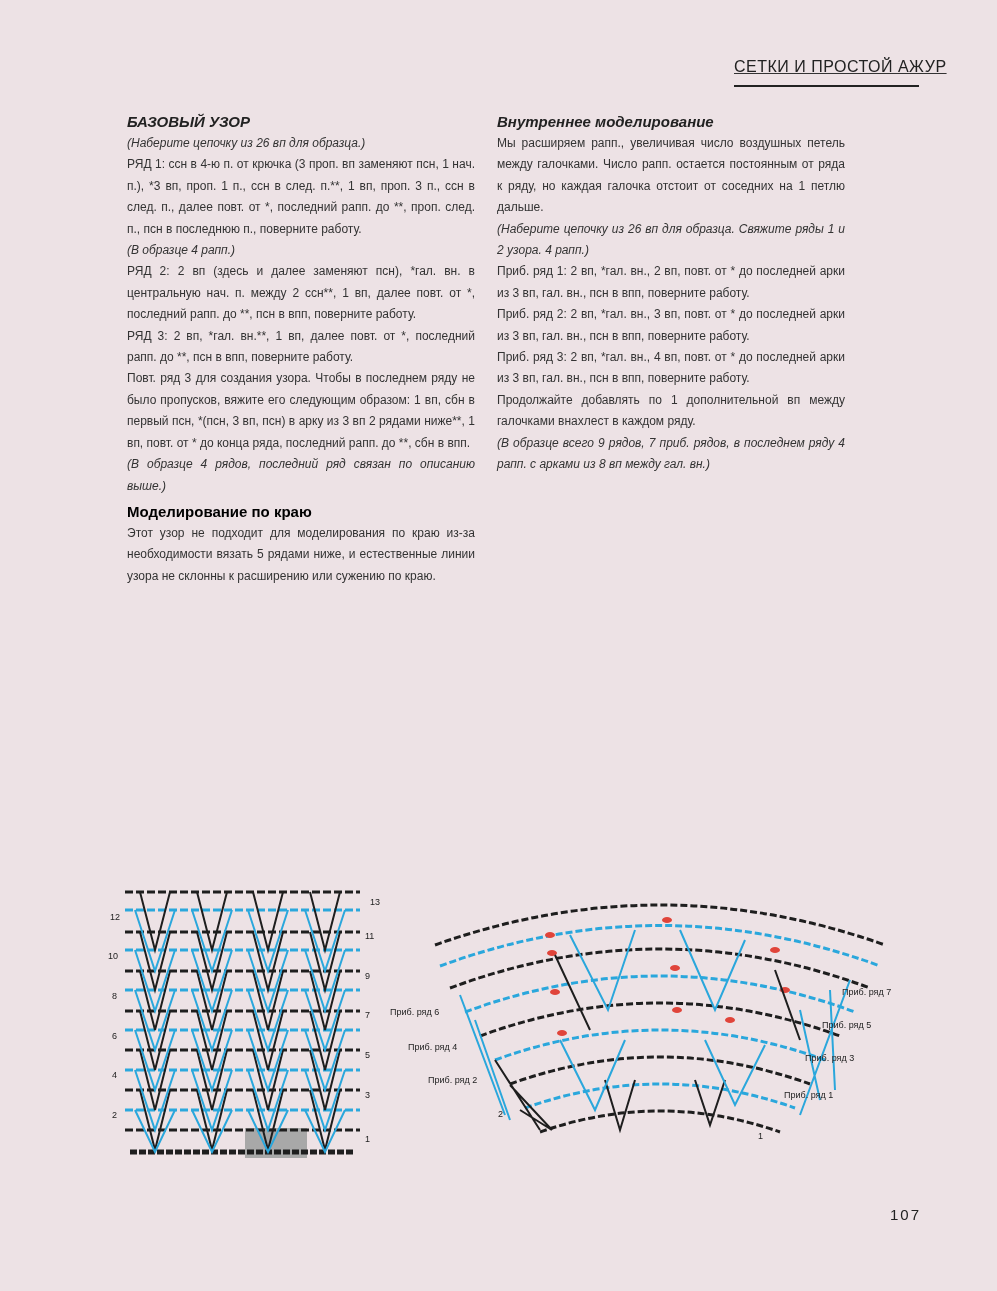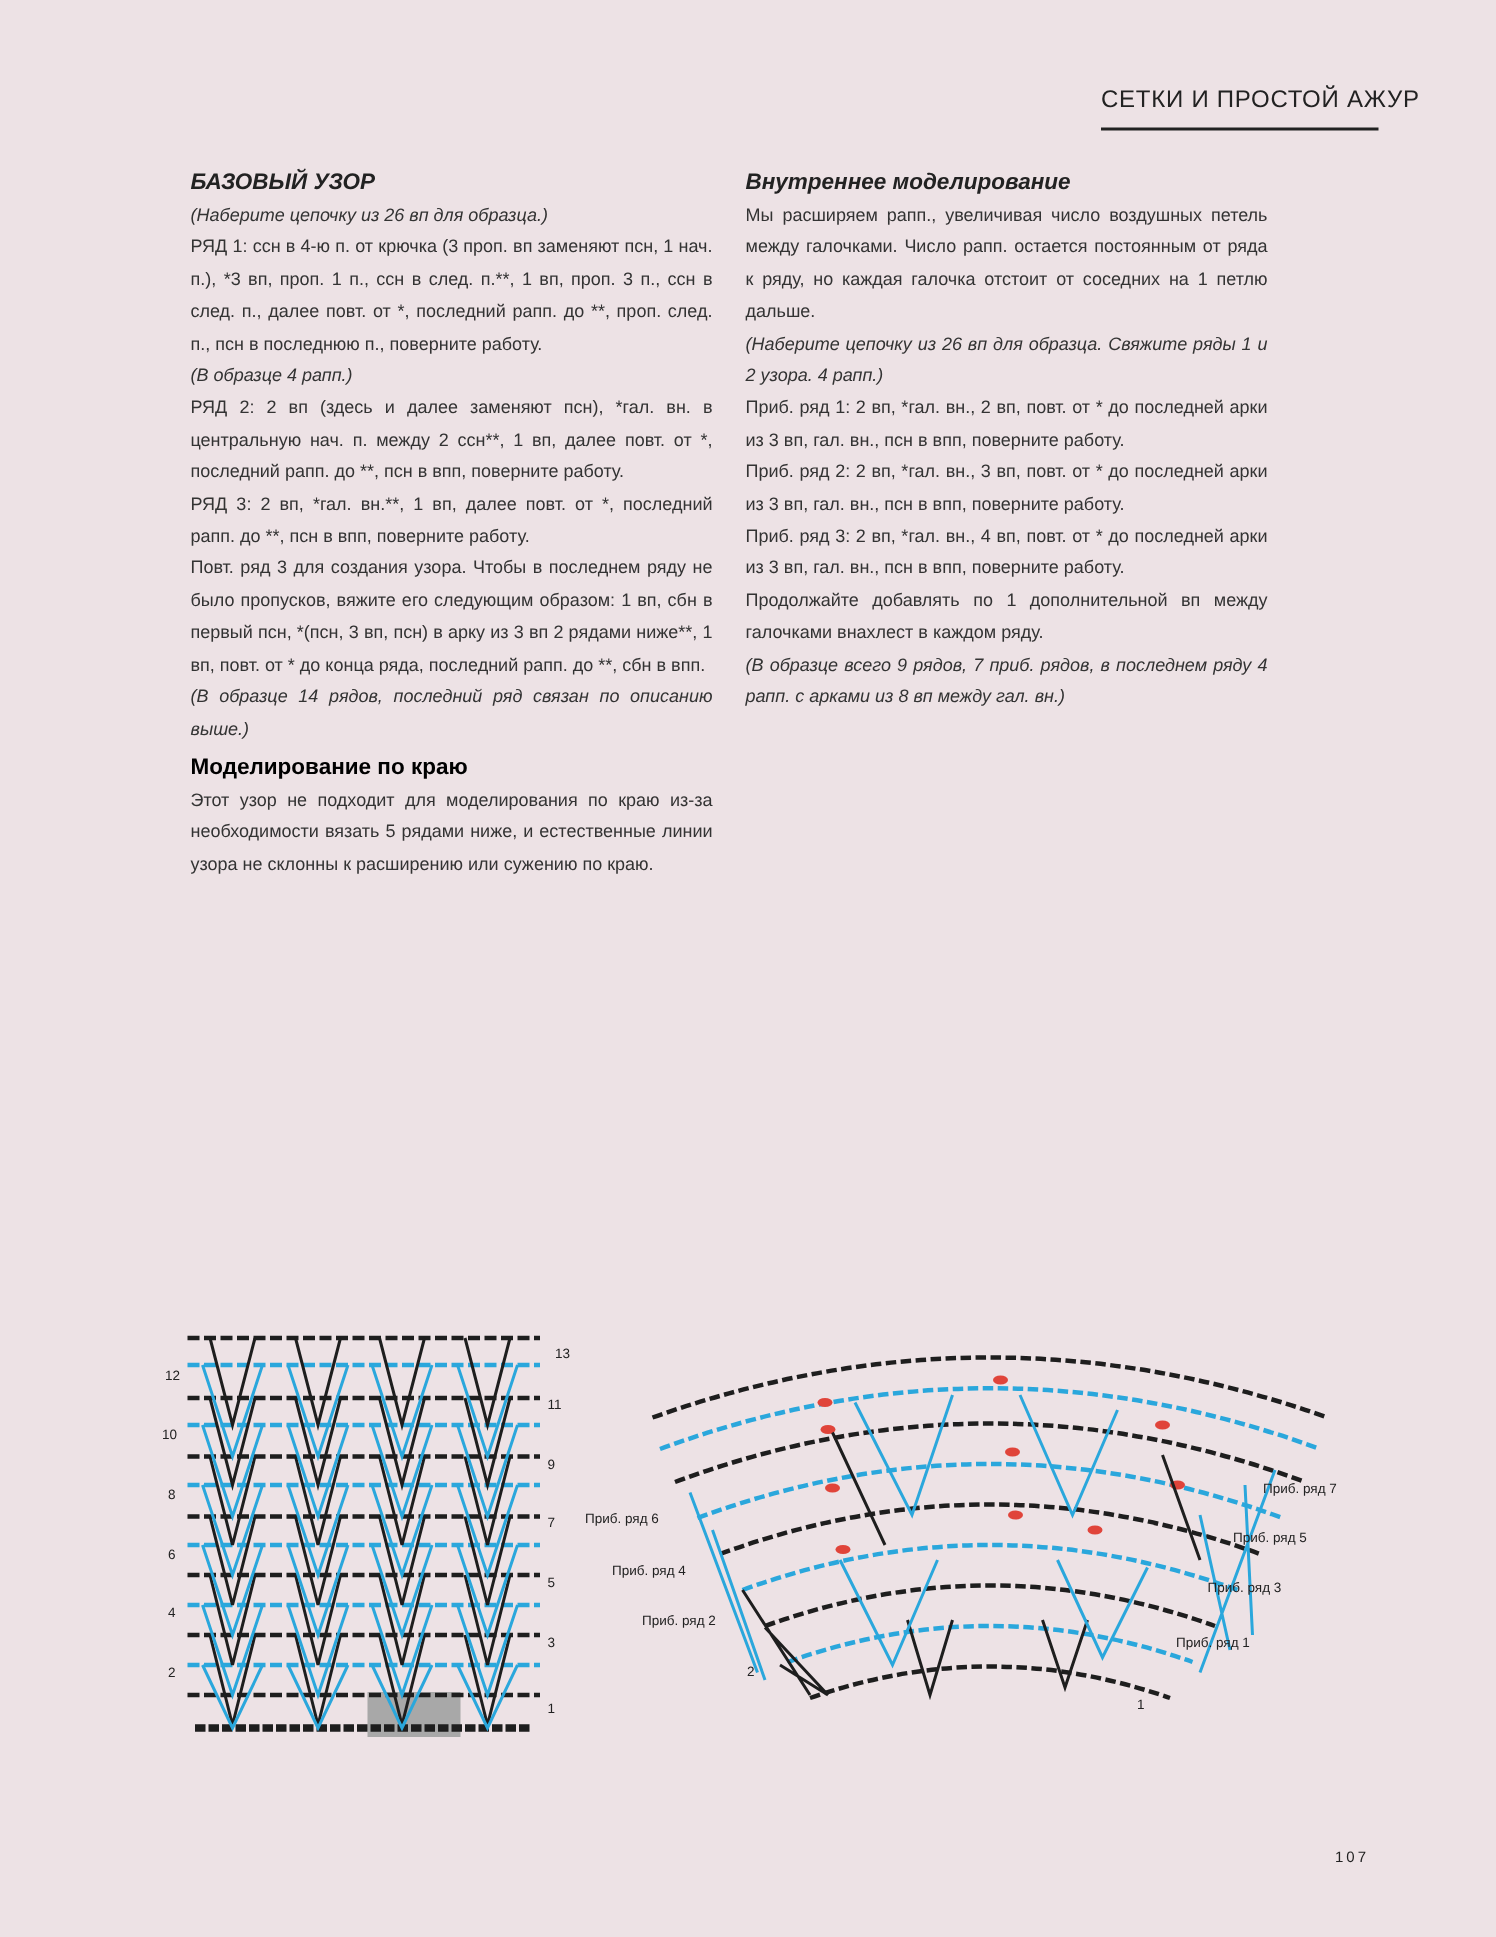--- a/index.html
+++ b/index.html
@@ -1,48 +1,48 @@
 <!DOCTYPE html>
 <html><head>
 <meta charset="utf-8">
 <style>
   html, body { margin:0; padding:0; }
   body { width:997px; height:1291px; background:#ede2e5; position:relative; overflow:hidden;
          font-family:"Liberation Sans", "DejaVu Sans", sans-serif; color:#333; }
-  .header { position:absolute; left:734px; top:58px; width:185px; text-align:center; }
+  .header { position:absolute; left:734px; top:58px; width:185px; text-align:center;text-decoration:underline; }
   .header .title { font-size:16px; letter-spacing:0.5px; color:#222; white-space:nowrap; }
   .header .rule { position:absolute; left:0; top:27px; width:185px; height:2px; background:#222; }
   .col { position:absolute; top:111px; width:348px; font-size:12px; line-height:21.4px; }
   .col.left { left:127px; }
   .col.right { left:497px; }
   .col h2 { margin:0; font-size:15px; font-weight:bold; color:#222; line-height:22px;font-style:italic; }
   .col h3 { margin:4px 0 0 0; font-size:15px; font-weight:bold; color:#000000; line-height:22px; }
   .col p { margin:0; text-align:justify; }
   .col p.it { font-style:italic; }
-  .page-num { position:absolute; left:890px; top:1233px; font-size:10px; letter-spacing:2px; color:#222; }
+  .page-num { position:absolute; left:890px; top:1206px; font-size:15px; letter-spacing:2px; color:#222; }
   .diagram { position:absolute; }
   .lbl { font-size:9px; fill:#222; font-family:"Liberation Sans", sans-serif; }
 </style>
 </head>
 <body>
 
 <div class="header">
   <div class="title">СЕТКИ И ПРОСТОЙ АЖУР</div>
   <div class="rule"></div>
 </div>
 
 <div class="col left">
   <h2>БАЗОВЫЙ УЗОР</h2>
   <p class="it">(Наберите цепочку из 26 вп для образца.)</p>
   <p>РЯД 1: ссн в 4-ю п. от крючка (3 проп. вп заменяют псн, 1 нач. п.), *3 вп, проп. 1 п., ссн в след. п.**, 1 вп, проп. 3 п., ссн в след. п., далее повт. от *, последний рапп. до **, проп. след. п., псн в последнюю п., поверните работу.</p>
   <p class="it">(В образце 4 рапп.)</p>
   <p>РЯД 2: 2 вп (здесь и далее заменяют псн), *гал. вн. в центральную нач. п. между 2 ссн**, 1 вп, далее повт. от *, последний рапп. до **, псн в впп, поверните работу.</p>
   <p>РЯД 3: 2 вп, *гал. вн.**, 1 вп, далее повт. от *, последний рапп. до **, псн в впп, поверните работу.</p>
   <p>Повт. ряд 3 для создания узора. Чтобы в последнем ряду не было пропусков, вяжите его следующим образом: 1 вп, сбн в первый псн, *(псн, 3 вп, псн) в арку из 3 вп 2 рядами ниже**, 1 вп, повт. от * до конца ряда, последний рапп. до **, сбн в впп.</p>
-  <p class="it">(В образце 14 рядов, последний ряд связан по описанию выше.)</p>
+  <p class="it">(В образце 4 рядов, последний ряд связан по описанию выше.)</p>
   <h3>Моделирование по краю</h3>
   <p>Этот узор не подходит для моделирования по краю из-за необходимости вязать 5 рядами ниже, и естественные линии узора не склонны к расширению или сужению по краю.</p>
 </div>
 
 <div class="col right">
   <h2>Внутреннее моделирование</h2>
   <p>Мы расширяем рапп., увеличивая число воздушных петель между галочками. Число рапп. остается постоянным от ряда к ряду, но каждая галочка отстоит от соседних на 1 петлю дальше.</p>
   <p class="it">(Наберите цепочку из 26 вп для образца. Свяжите ряды 1 и 2 узора. 4 рапп.)</p>
   <p>Приб. ряд 1: 2 вп, *гал. вн., 2 вп, повт. от * до последней арки из 3 вп, гал. вн., псн в впп, поверните работу.</p>
   <p>Приб. ряд 2: 2 вп, *гал. вн., 3 вп, повт. от * до последней арки из 3 вп, гал. вн., псн в впп, поверните работу.</p>

